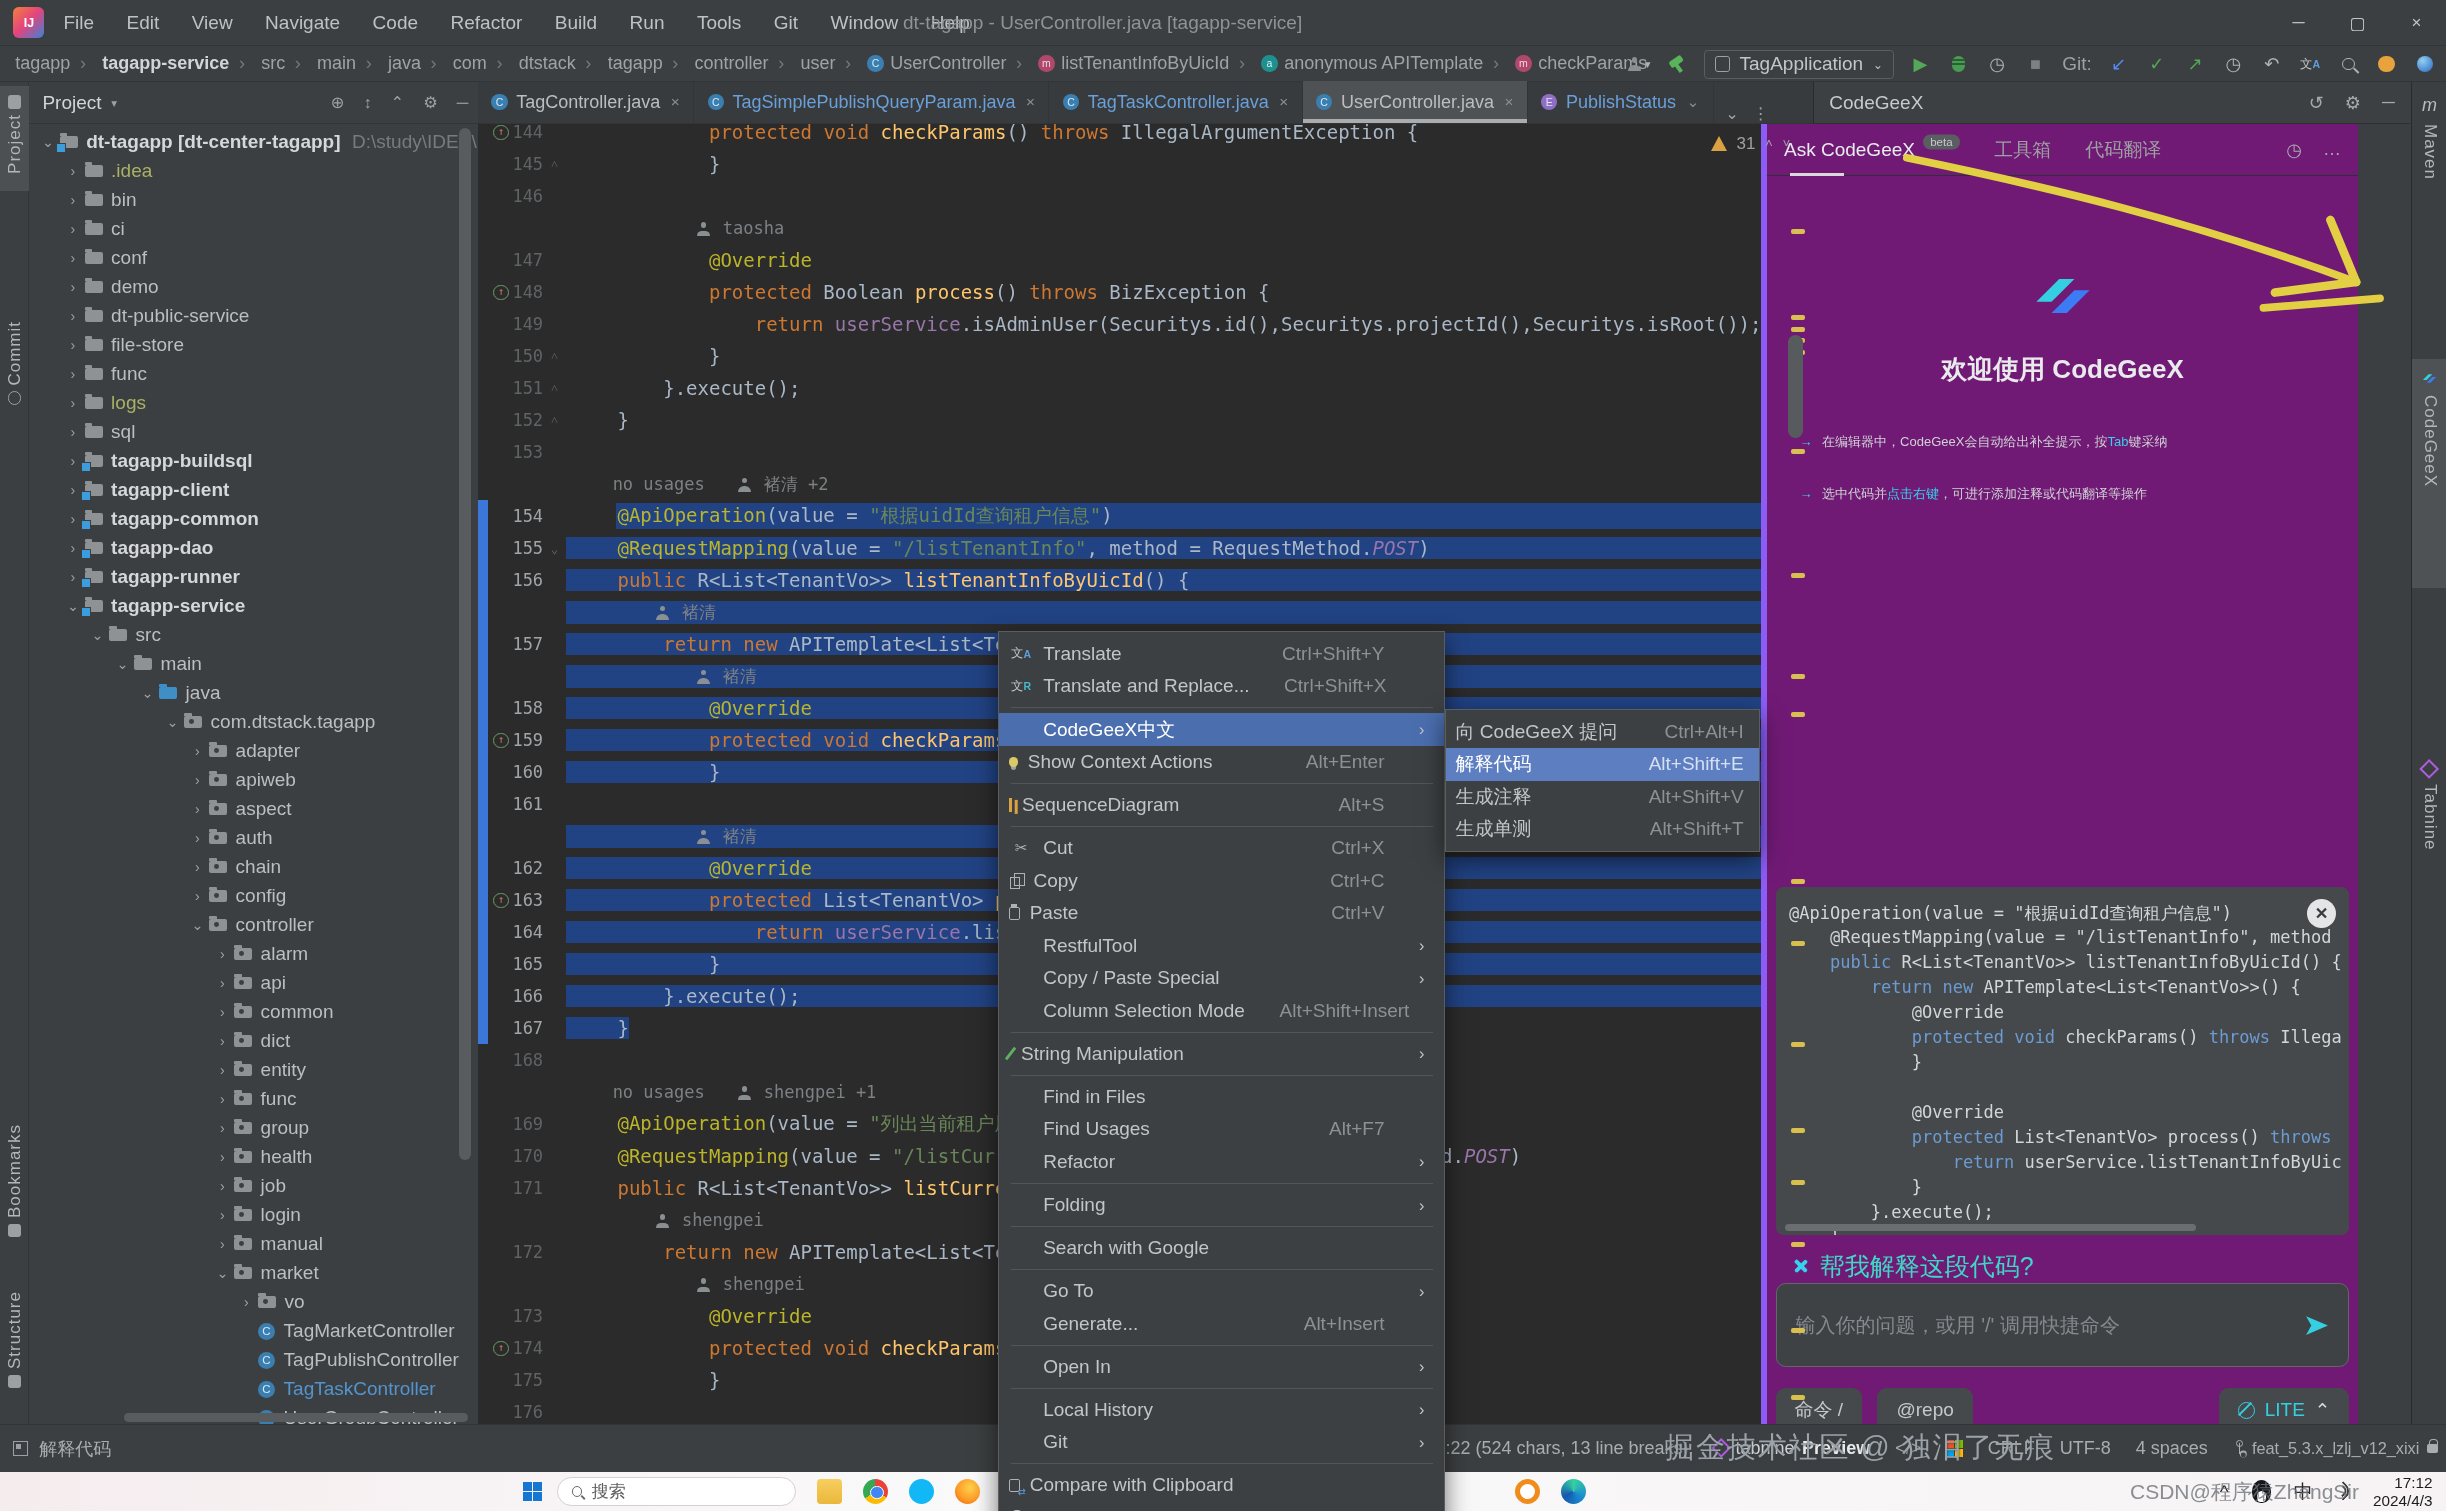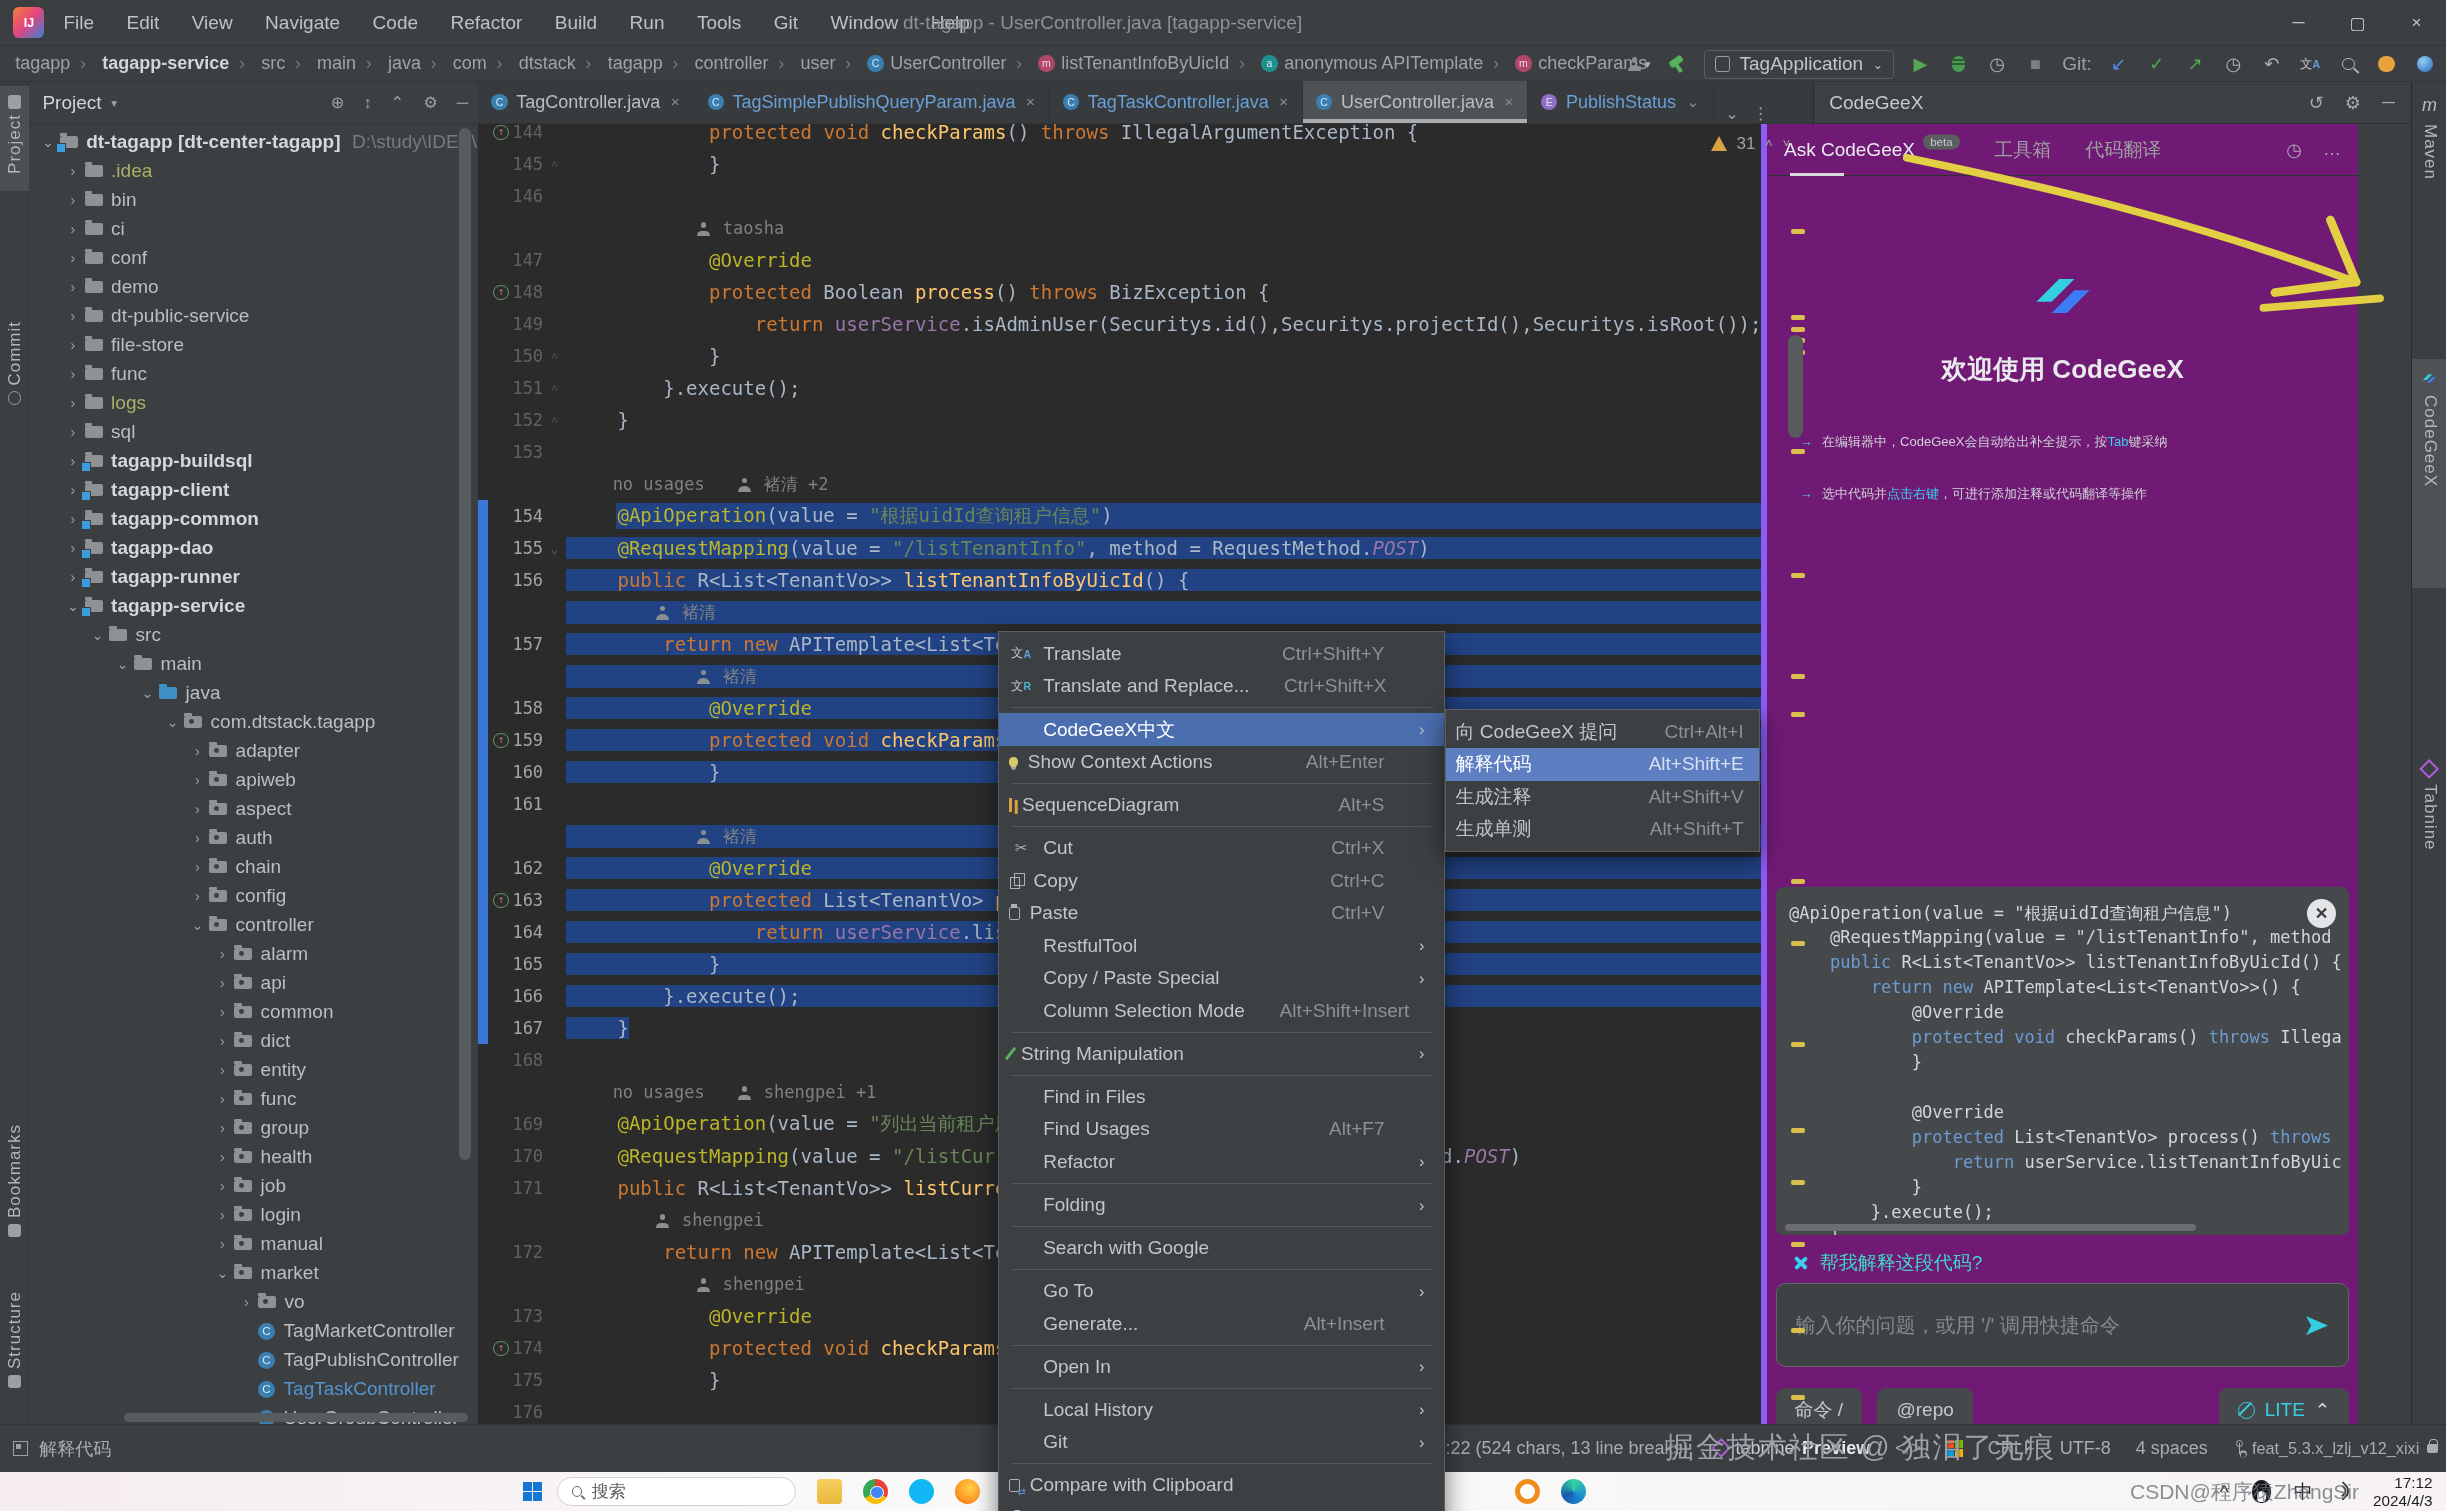--- a/index.html
+++ b/index.html
@@ -157,21 +157,21 @@
   #cgxtabs .ticons{margin-left:auto;display:flex;gap:21px;font-size:18px;color:#a5a9ac}
   #cgxlogo{position:absolute;left:50%;transform:translateX(-50%);top:134px}
   #cgxwelcome{position:absolute;left:0;right:0;top:228px;text-align:center;color:#e8eaec;font-size:26px;font-weight:bold}
   .tip{position:absolute;left:32.5px;right:19px;color:#cfd2d4;font-size:13px;line-height:27px}
   .tiparrow{color:#37d0ee;margin-right:9.6px;font-weight:bold}
   .cyan{color:#37d0ee}
   #snippet{position:absolute;left:8.6px;right:8.6px;top:763px;height:348px;background:#46494c;border-radius:7.6px;padding:15.3px 13.4px;overflow:hidden}
   .sline{height:25px;white-space:pre;font-family:"DejaVu Sans Mono",monospace;font-size:17px}
   #snipclose{position:absolute;right:13.4px;top:11.5px;width:29px;height:29px;border-radius:50%;background:#e3e5e7;color:#3a3d3f;display:flex;align-items:center;justify-content:center;font-size:16.3px;font-weight:bold}
   #sniphscroll{position:absolute;left:9.6px;bottom:3.8px;width:411px;height:7.6px;background:#6a6e71;border-radius:3.8px}
-  #quickq{position:absolute;left:25px;top:1126px;display:flex;align-items:center;gap:11.5px;color:#3fd6c6;font-size:19px}
+  #quickq{position:absolute;left:25px;top:1126px;display:flex;align-items:center;gap:11.5px;color:#3fd6c6;font-size:25px}
   .xico{position:relative;width:16.3px;height:16.3px}
   .xico::before,.xico::after{content:'';position:absolute;left:6.7px;top:0;width:3.8px;height:16.3px;border-radius:1.9px;background:#37d0ee}
   .xico::before{transform:rotate(45deg)}.xico::after{transform:rotate(-45deg)}
   #cgxinput{position:absolute;left:8.6px;right:8.6px;top:1159px;height:84px;background:#3f4245;border:1.9px solid #63676b;border-radius:9.6px;display:flex;align-items:center;padding:0 19px}
   #cgxinput input{flex:1;background:transparent;border:none;outline:none;color:#c6c9cb;font-size:20px;font-family:"Liberation Sans",sans-serif}
   #cgxinput input::placeholder{color:#85898d}
   #cgxbtns{position:absolute;left:8.6px;right:8.6px;top:1264px;display:flex;align-items:center;gap:15.3px}
   .pill{height:44px;background:#46494c;border-radius:9.6px;display:flex;align-items:center;gap:9.6px;padding:0 19px;color:#c6c9cb;font-size:19px}
   #litebtn{margin-left:auto}
   .liteico{width:17px;height:17px;border:1.9px solid #35cfe2;border-radius:50%;position:relative}

